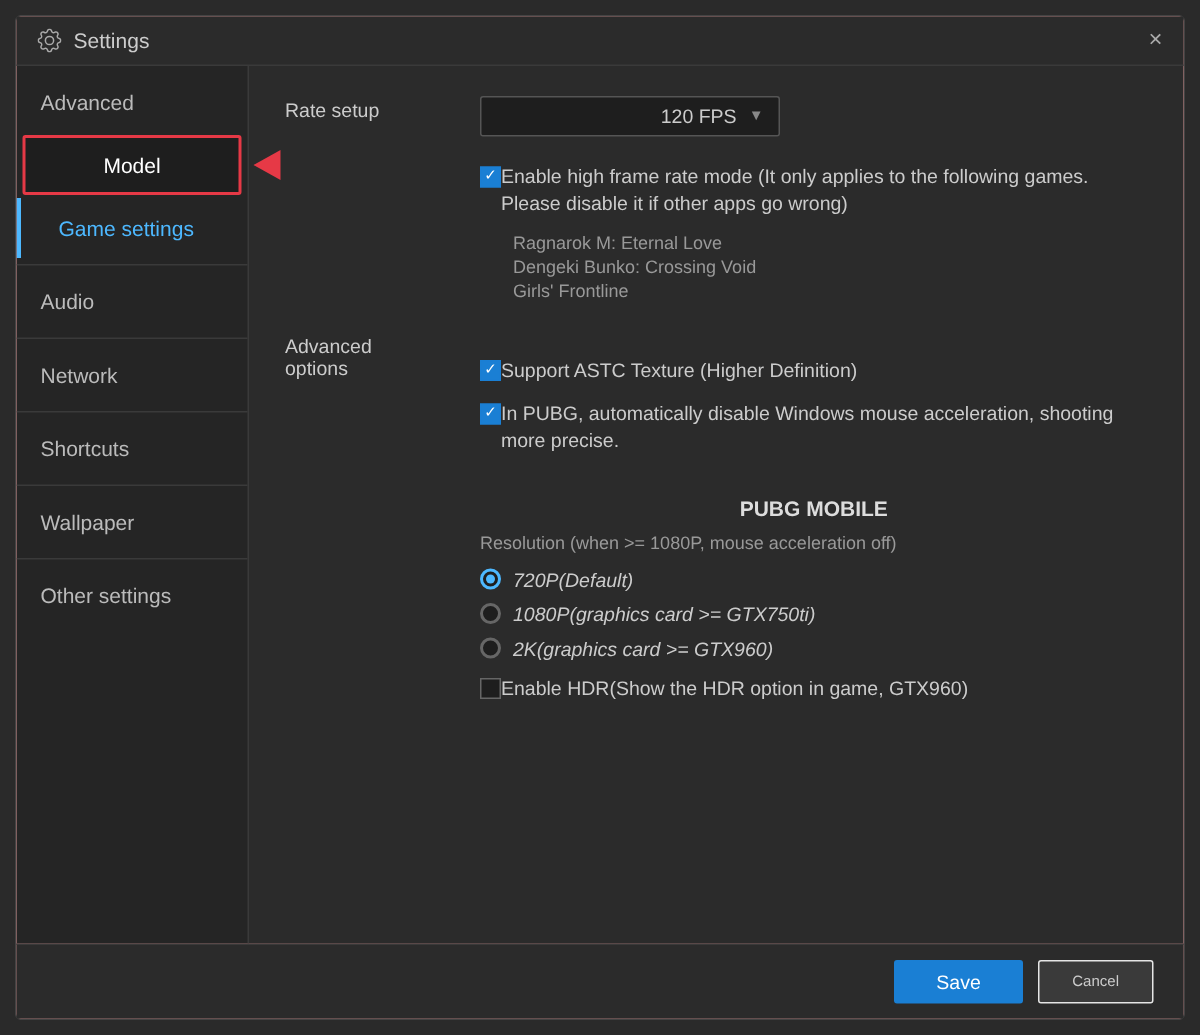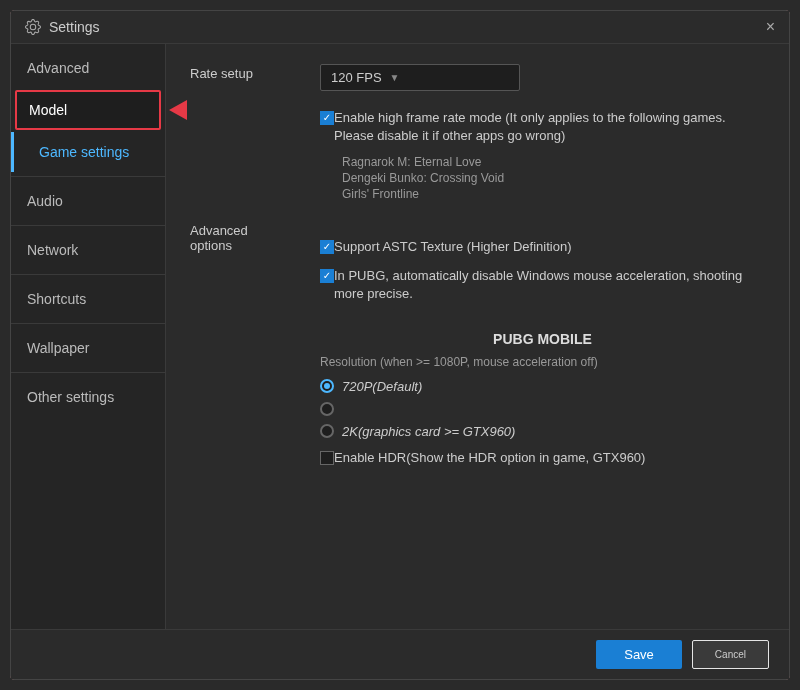--- a/index.html
+++ b/index.html
@@ -131,21 +131,21 @@
     .dropdown {
       background: #1e1e1e;
       border: 1px solid #555;
       color: #ccc;
       padding: 5px 10px;
       font-size: 13px;
       width: 200px;
       border-radius: 2px;
       display: flex;
       align-items: center;
-      justify-content: flex-start;
+      justify-content: flex-end;
       cursor: pointer;
     }
     .dropdown-arrow {
       color: #888;
       font-size: 10px;
       margin-left: 8px;
     }
     .checkbox-row {
       display: flex;
       align-items: flex-start;
@@ -275,21 +275,21 @@
   </div>
 
   <div class="content-area">
 
     <div class="sidebar">
 
       <div class="sidebar-item">
         <span>Advanced</span>
       </div>
 
-      <div class="sidebar-item active" style="position:relative;">
+      <div class="sidebar-item active" style="position:relative;text-align:center;">
         <span>Model</span>
         <div class="arrow-indicator"></div>
       </div>
 
       <div class="sidebar-item sub">
         <div class="active-indicator"></div>
         <span>Game settings</span>
       </div>
       <div class="sidebar-separator"></div>
 
@@ -367,20 +367,21 @@
           <div class="section-label">PUBG MOBILE</div>
           <div class="resolution-desc">Resolution (when &gt;= 1080P, mouse acceleration off)</div>
 
           <div class="radio-row">
             <div class="custom-radio checked"></div>
             <span class="radio-label">720P(Default)</span>
           </div>
 
           <div class="radio-row">
             <div class="custom-radio"></div>
+            <span class="radio-label">1080P(graphics card &gt;= GTX750ti)</span>
           </div>
 
           <div class="radio-row">
             <div class="custom-radio"></div>
             <span class="radio-label">2K(graphics card &gt;= GTX960)</span>
           </div>
 
           <div class="checkbox-row" style="margin-top:10px;">
             <div class="custom-checkbox"></div>
             <span class="checkbox-label">Enable HDR(Show the HDR option in game, GTX960)</span>

